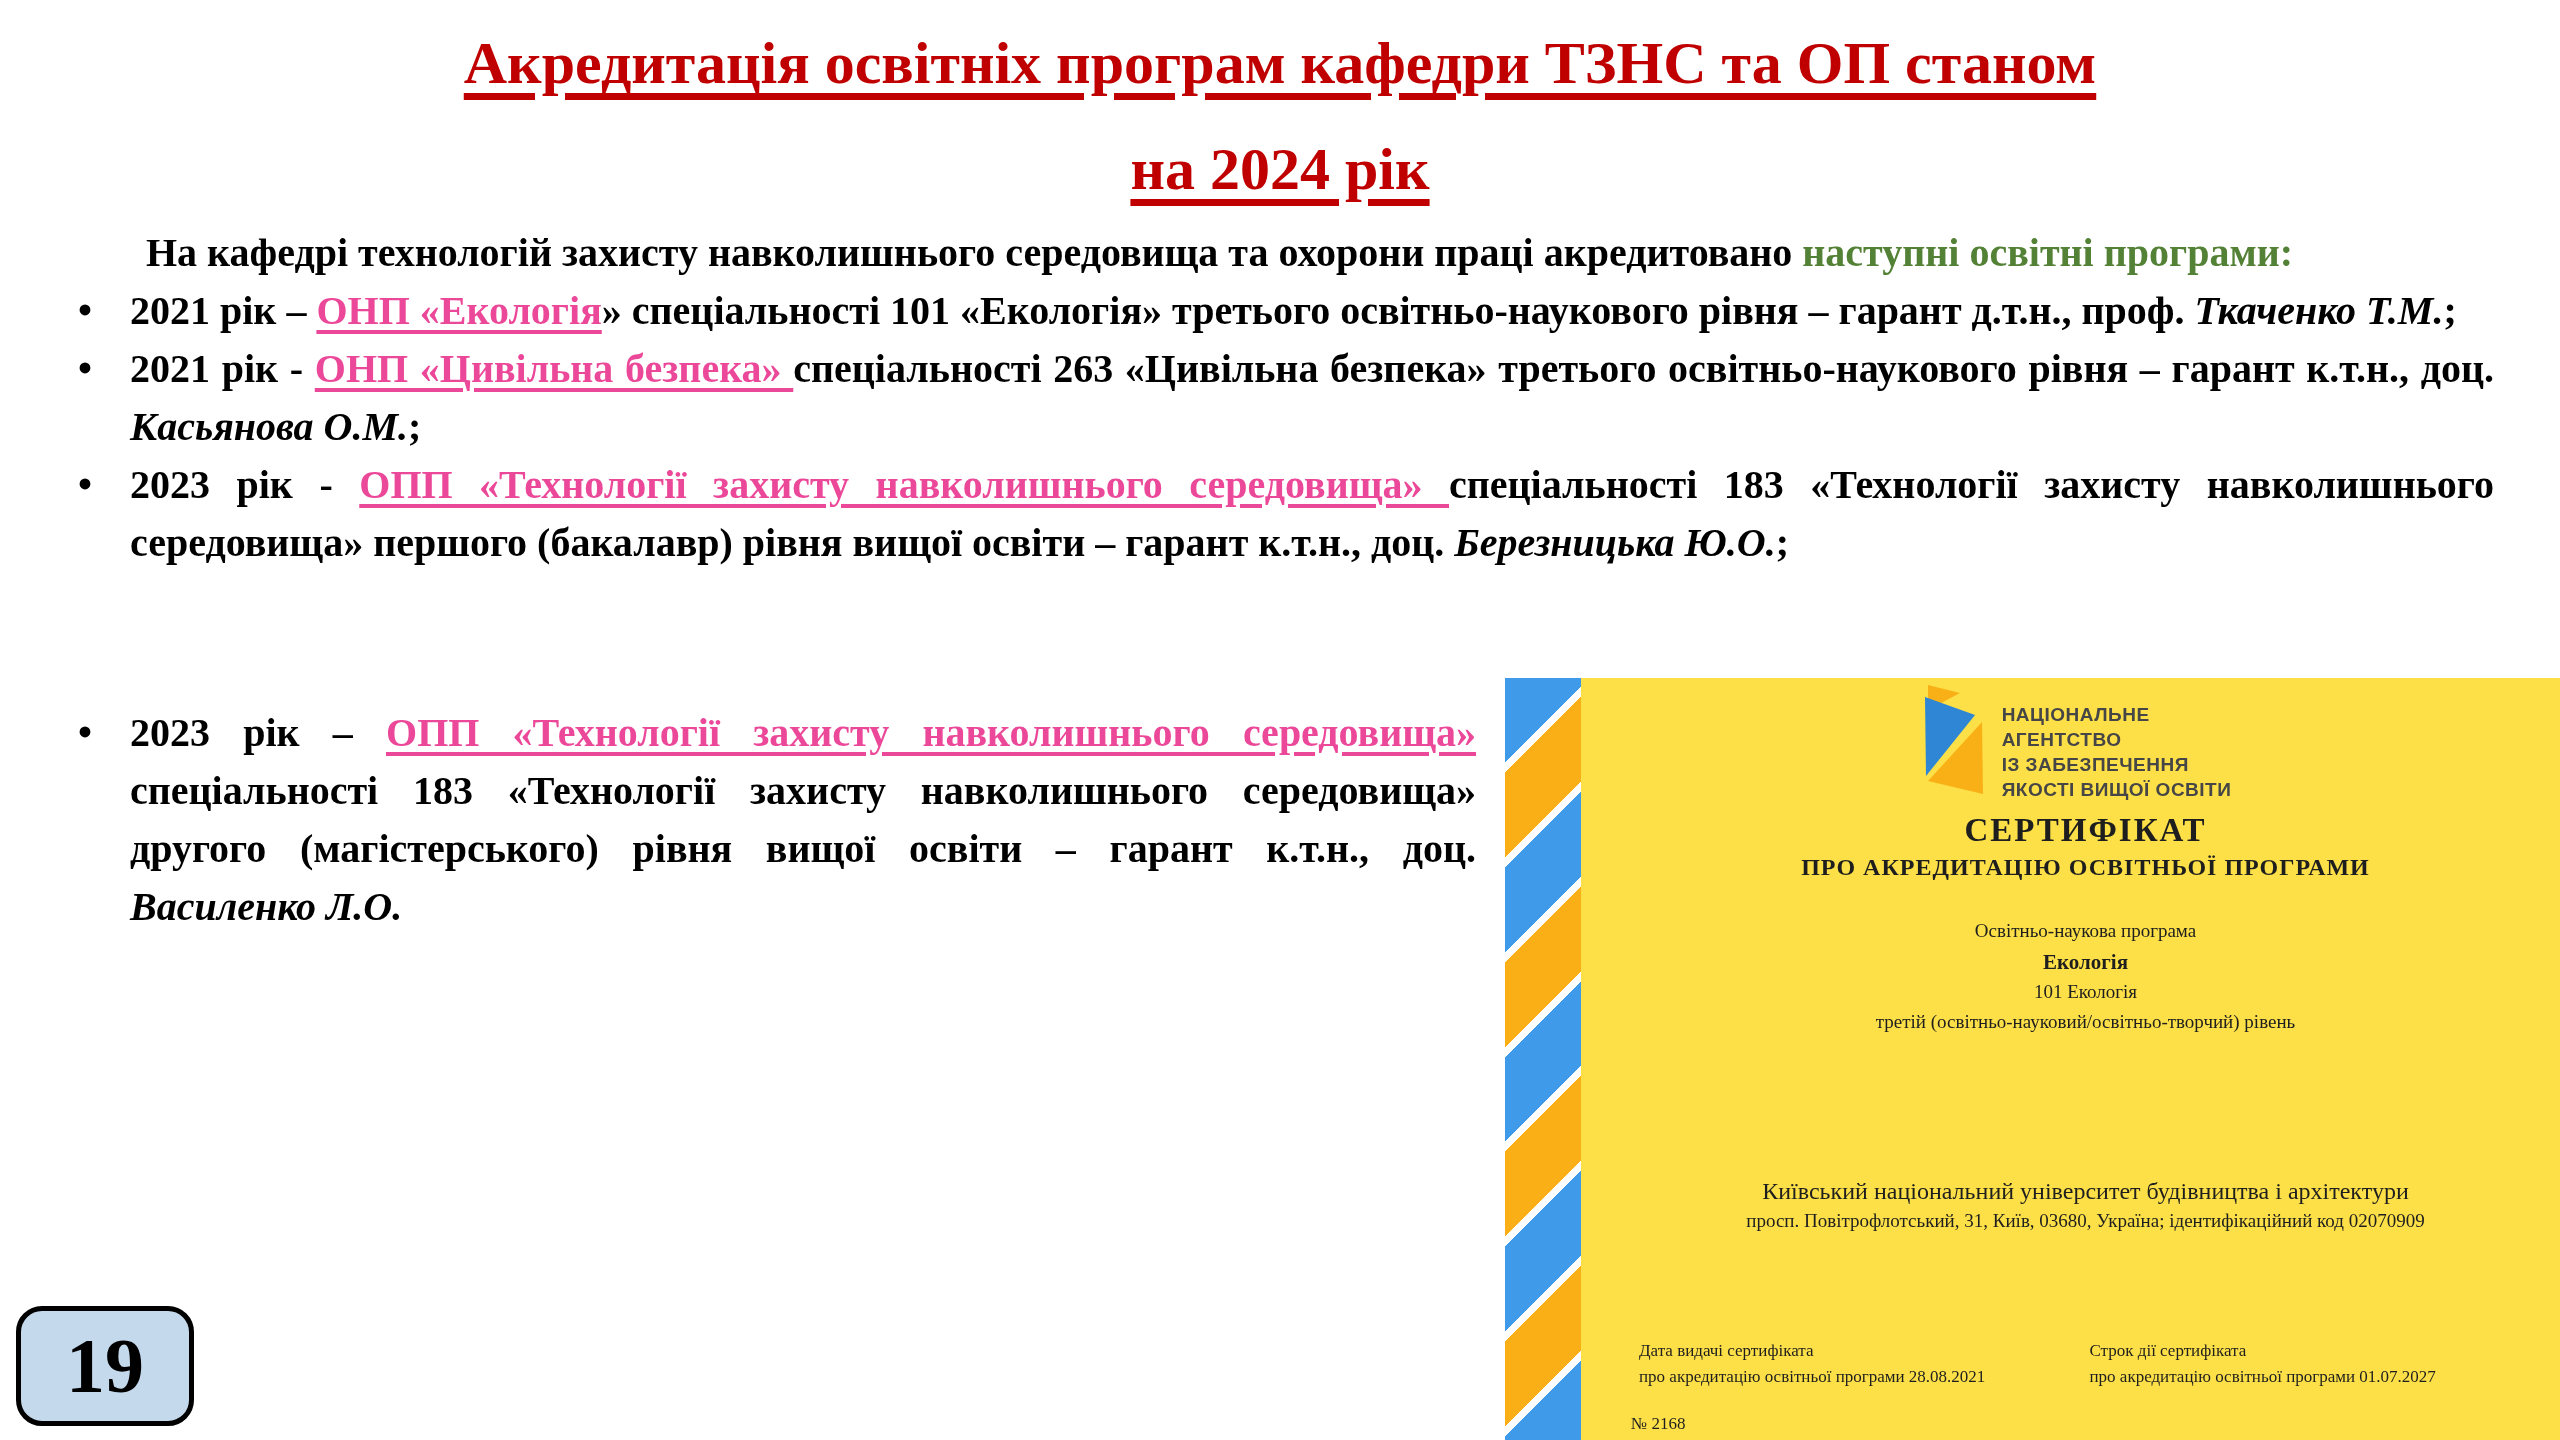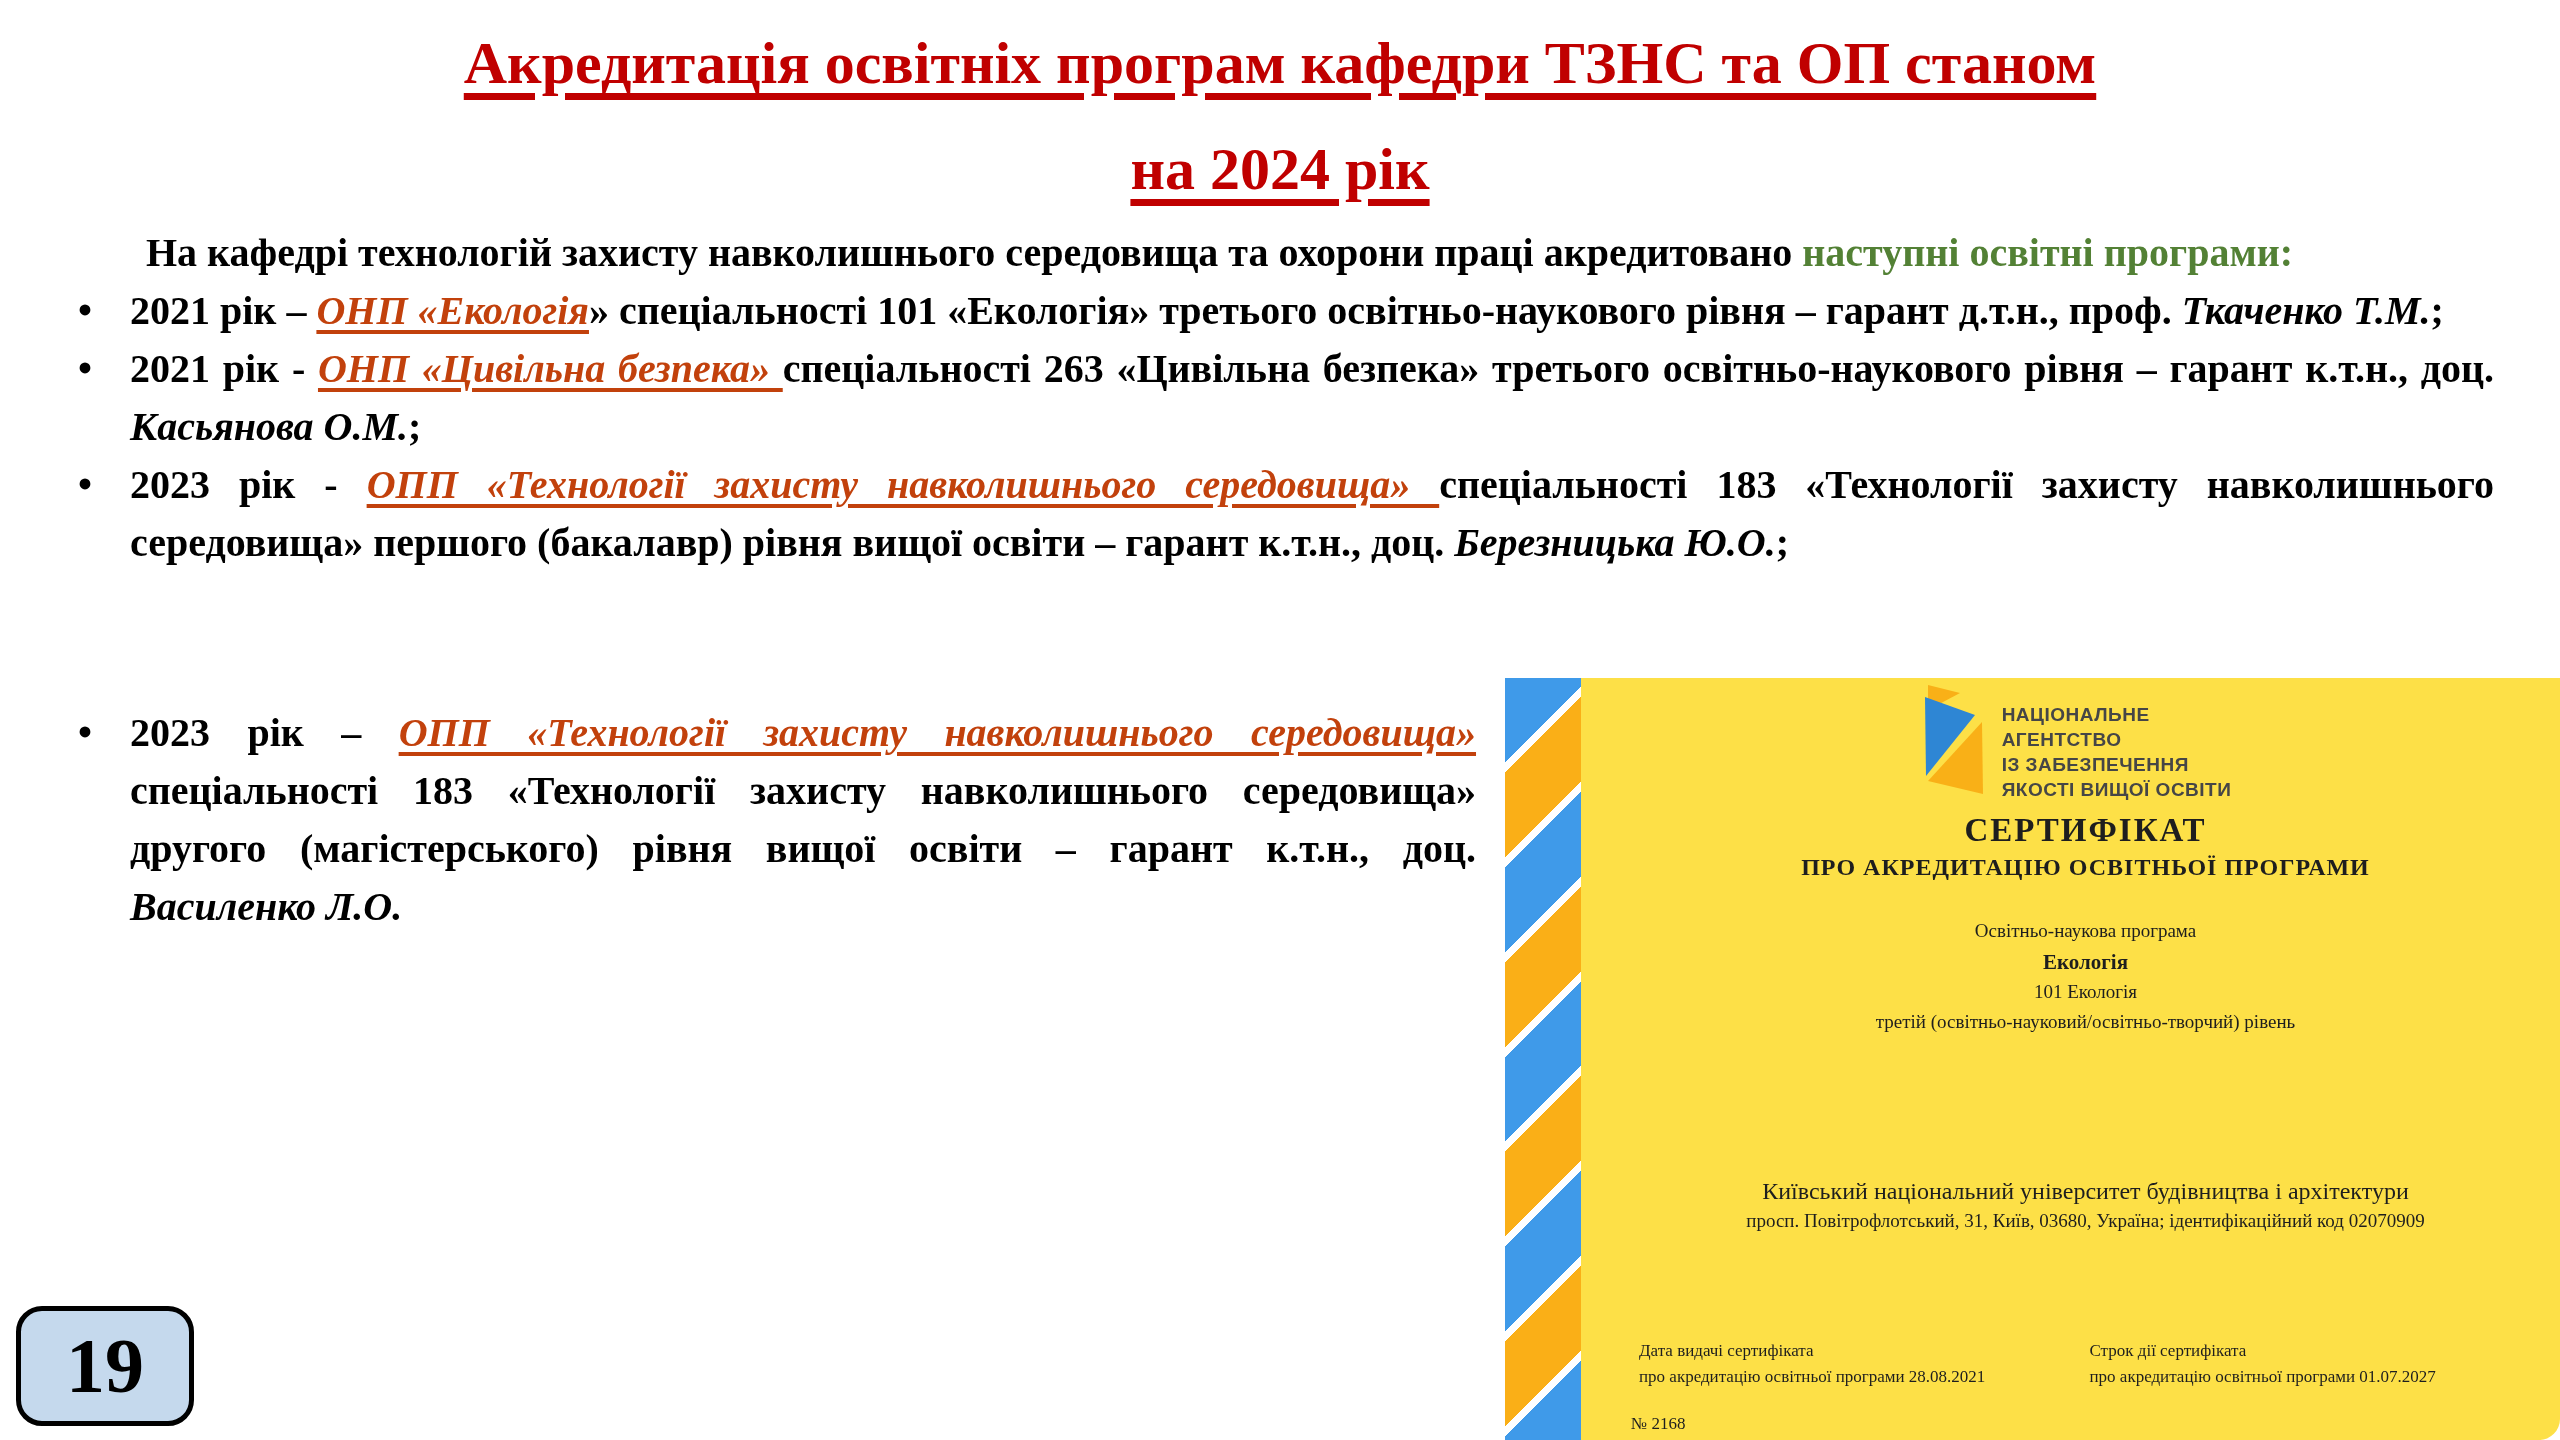--- a/index.html
+++ b/index.html
@@ -1,32 +1,32 @@
 <!DOCTYPE html>
 <html><head>
 <meta charset="utf-8">
 <style>
   html,body{margin:0;padding:0;background:#ffffff;}
   .slide{position:relative;width:2560px;height:1440px;background:#ffffff;overflow:hidden;
-         font-family:"Liberation Serif",serif;color:#000;border-radius:21px;}
+         font-family:"Liberation Serif",serif;color:#000;}
 
   
   .title{position:absolute;top:10px;left:0;width:2560px;text-align:center;
          color:#C00000;font-weight:bold;font-size:60px;line-height:106px;}
   .title .tl{text-decoration:underline;text-decoration-thickness:7px;text-underline-offset:10px;}
 
   
   .body-block{position:absolute;top:224px;left:66px;width:2428px;
               font-size:40px;line-height:58px;font-weight:bold;text-align:justify;}
   .intro{margin:0;text-indent:80px;}
   .green{color:#538135;text-decoration-thickness:4px;text-underline-offset:6px;}
   ul.bullets{margin:0;padding:0;list-style:none;}
   li.bullet{position:relative;padding-left:64px;margin:0;text-align:justify;}
   li.bullet .marker{position:absolute;left:12px;top:0;font-weight:bold;}
-  a.plink{color:#c2410c;font-style:italic;font-weight:bold;text-decoration:underline;
+  a.plink{color:#ec4899;font-weight:bold;text-decoration:underline;
           text-decoration-thickness:4px;text-underline-offset:6px;cursor:pointer;}
   .pname{font-style:italic;font-weight:bold;}
   .b4-block{position:absolute;top:704px;left:66px;width:1410px;
             font-size:40px;line-height:58px;font-weight:bold;}
 
   
   .cert{position:absolute;left:1505px;top:678px;width:1055px;height:762px;background:#fde047;}
   .ribbon{position:absolute;left:0;top:0;width:76px;height:762px;
           background:repeating-linear-gradient(135deg,
             #3F9AE9 0px,#3F9AE9 60px,

